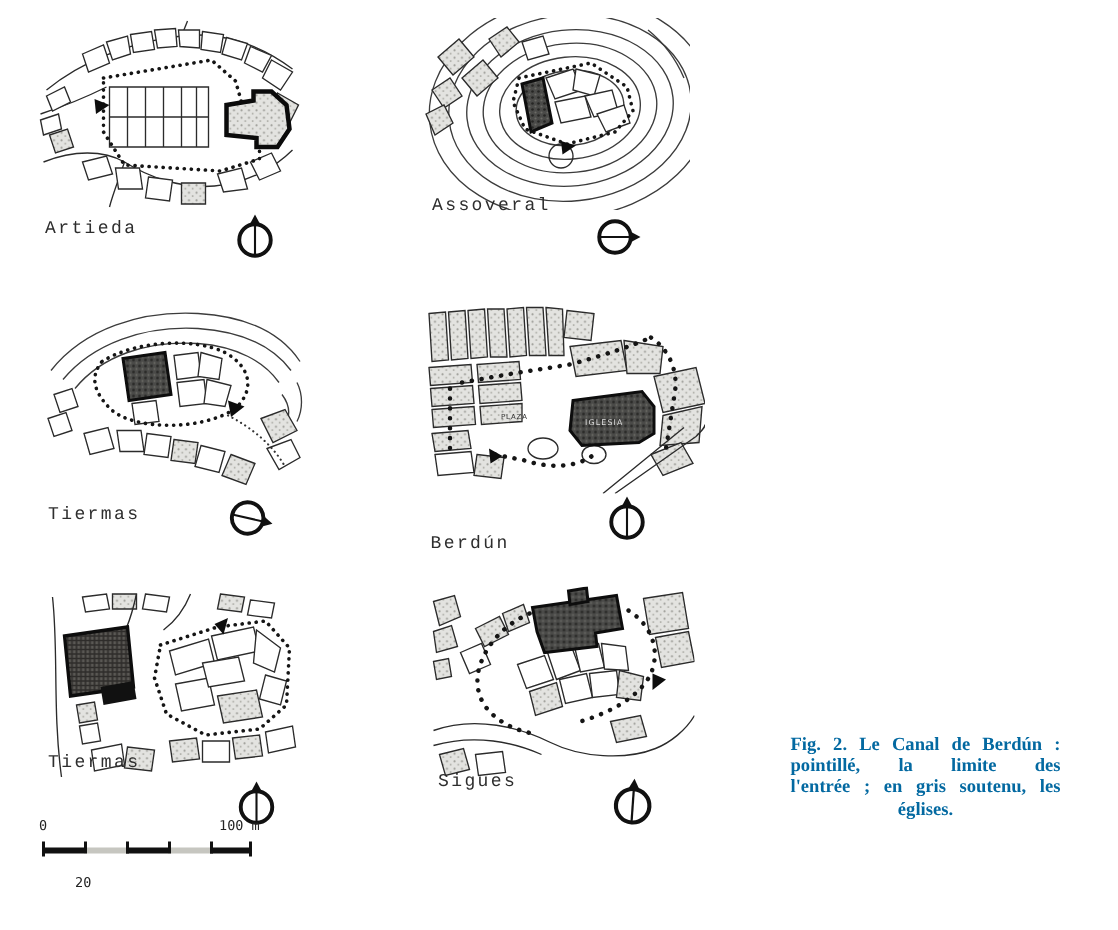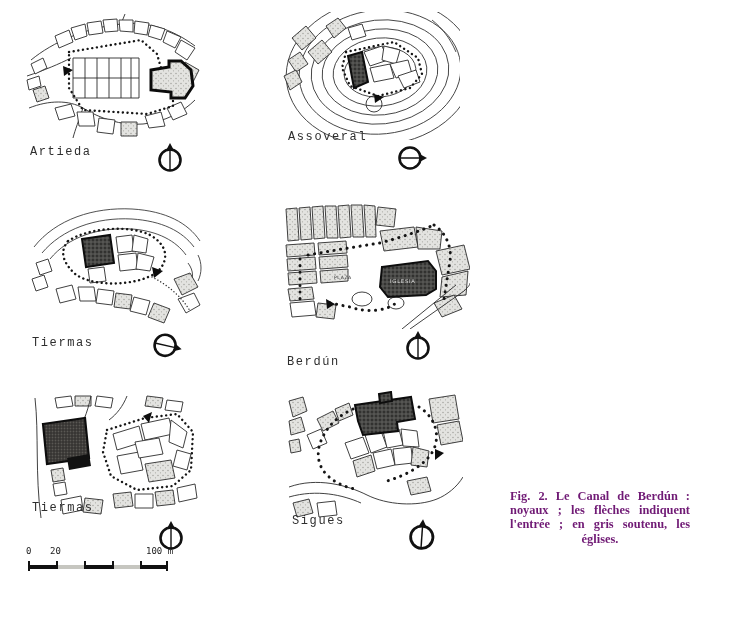--- a/index.html
+++ b/index.html
@@ -27,30 +27,30 @@
   .cl{fill:url(#spk);stroke:#0b0b0b;stroke-width:3;}
   .dots{fill:none;stroke:#151515;stroke-width:2.4;stroke-dasharray:0.1 4.6;stroke-linecap:round;}
   .dotsB{fill:none;stroke:#151515;stroke-width:3;stroke-dasharray:0.1 6.5;stroke-linecap:round;}
   .dotsS{fill:none;stroke:#333;stroke-width:1.4;stroke-dasharray:0.1 3.2;stroke-linecap:round;}
   .ar{fill:#0d0d0d;stroke:none;}
 
   
   .scalebar{position:absolute;left:28px;top:546px;width:150px;height:28px;}
   .sb-labels{position:relative;height:12px;font-family:"DejaVu Sans Mono",monospace;font-size:9px;color:#222;}
   .sl{position:absolute;top:0;}
-  .sl0{left:-2px;} .sl20{left:22px;} .sl100{left:118px;}
+  .sl0{left:-2px;} .sl20{left:22px;margin-top:38px;} .sl100{left:118px;}
   .sb-line{position:relative;margin-top:3px;height:10px;}
   .sb-seg{position:absolute;top:4px;height:4px;width:28px;}
   .sb-tick{position:absolute;top:0;width:2px;height:8px;background:#111;}
 
   
   .caption{
-    position:absolute;left:510px;top:489px;width:180px;
+    position:absolute;left:527px;top:489px;width:180px;
     font-family:"Liberation Serif",serif;font-weight:700;
-    font-size:12.4px;line-height:14.2px;color:#701a75;
+    font-size:12.4px;line-height:14.2px;color:#0369a1;
   }
   .cap-line{text-align:justify;text-align-last:justify;}
   .cap-last{text-align:left;text-align-last:center;}
 
   svg text{font-family:"DejaVu Sans",sans-serif;}
 </style>
 </head>
 <body>
 
 <svg width="0" height="0" style="position:absolute">
@@ -321,16 +321,16 @@
     <div class="sb-tick" style="left:28px"></div>
     <div class="sb-tick" style="left:56px"></div>
     <div class="sb-tick" style="left:84px"></div>
     <div class="sb-tick" style="left:112px"></div>
     <div class="sb-tick" style="left:138px;height:10px"></div>
   </div>
 </div>
 
 <div class="caption">
   <div class="cap-line">Fig. 2. Le Canal de Berdún :</div>
-  <div class="cap-line">noyaux ; les flèches indiquent</div>
+  <div class="cap-line">pointillé, la limite des</div>
   <div class="cap-line">l'entrée ; en gris soutenu, les</div>
   <div class="cap-last">églises.</div>
 </div>
 
 </body></html>

